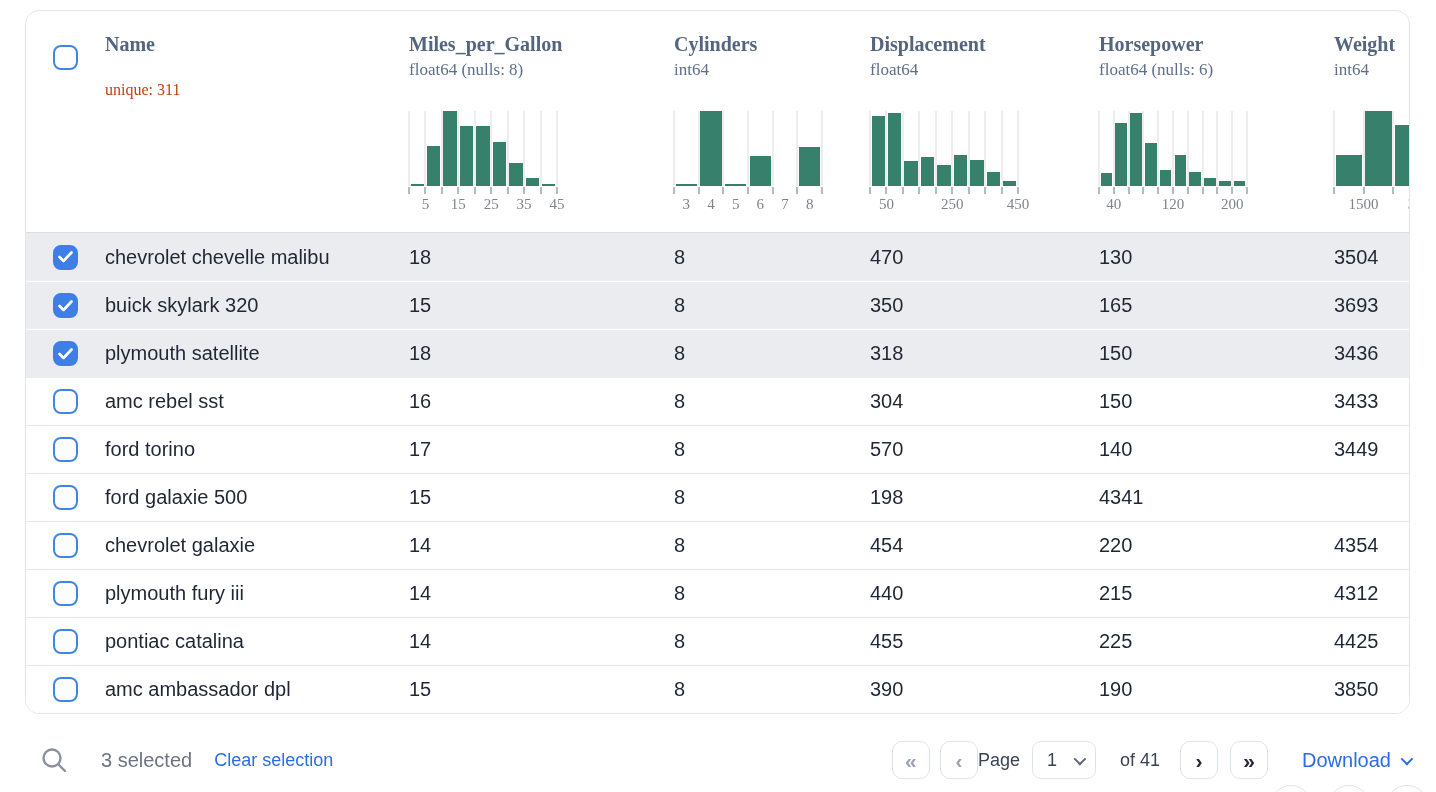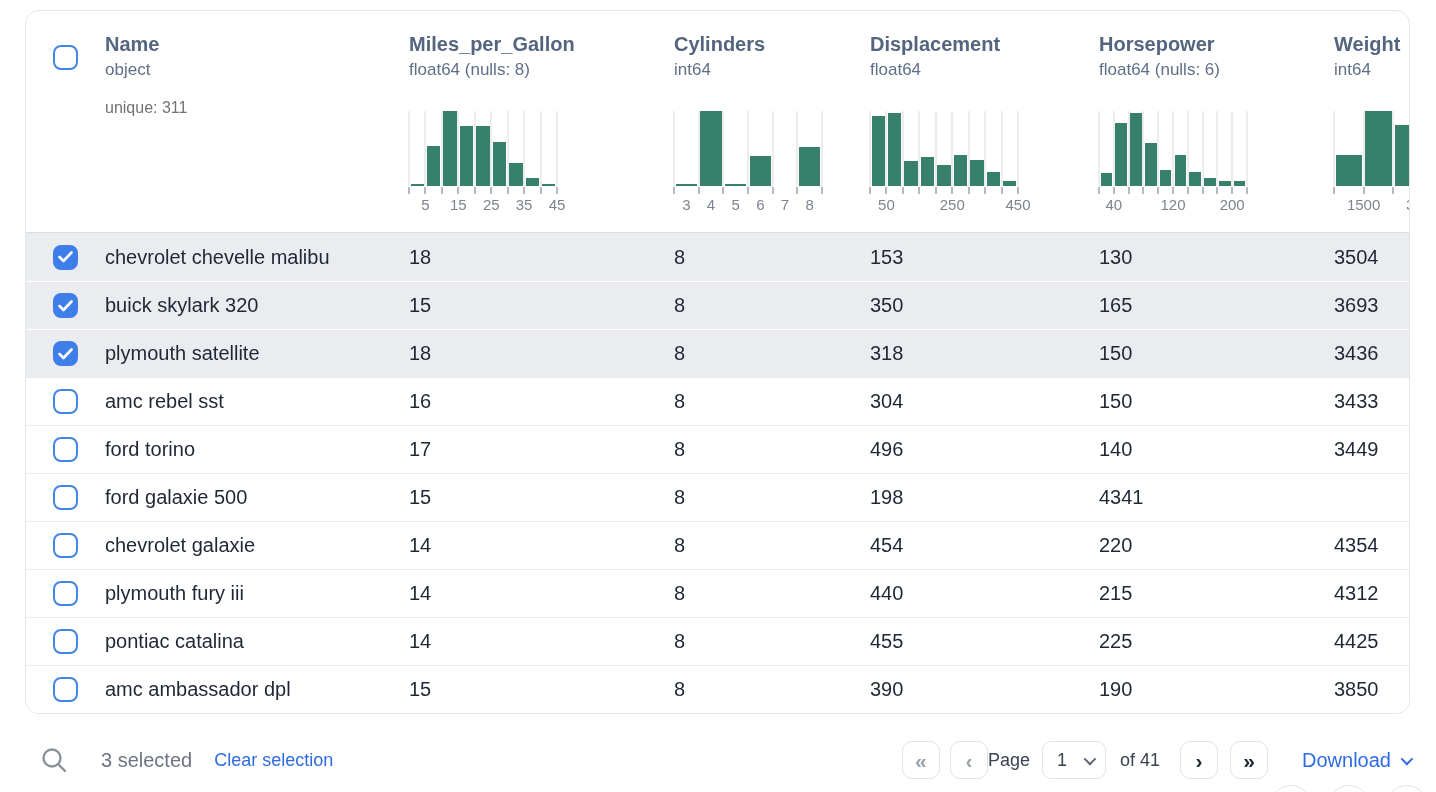--- a/index.html
+++ b/index.html
@@ -7,24 +7,24 @@
               font-family:"Liberation Sans","DejaVu Sans",sans-serif; }
 
   
   .card { position:absolute; left:25px; top:10px; width:1385px;
           border:1px solid #e2e5ea; border-radius:14px; overflow:hidden; background:#fff; }
 
   .grid { display:grid; grid-template-columns:79px 304px 265px 196px 229px 235px 1fr; }
 
   
   .header-row { height:222px; border-bottom:1px solid #d9dee4; }
-  .hcell { padding-top:20px; }
+  .hcell { padding-top:20px;font-family:Liberation Serif, serif; }
   .hcell .title { font-size:20px; font-weight:bold; color:#54657f; line-height:26px; white-space:nowrap; }
   .hcell .dtype { font-size:17px; color:#5f6f88; line-height:26px; white-space:nowrap; }
-  .hcell .extra { font-size:16px; color:#737373; margin-top:16px; white-space:nowrap; }
+  .hcell .extra { font-size:16px; color:#c2410c; margin-top:24px; white-space:nowrap; }
   .cb-cell { display:flex; align-items:flex-start; padding-left:27px; padding-top:34px; }
 
   
   .checkbox { width:25px; height:25px; border:2.5px solid #4285e8; border-radius:8px;
               background:#fff; display:flex; align-items:center; justify-content:center; flex:0 0 auto; }
   .checkbox.checked { background:#3d7ee8; border-color:#3d7ee8; }
   .checkbox.checked svg { display:block; }
 
   
   .hist { position:relative; width:148px; margin-top:28px; }
@@ -63,34 +63,33 @@
   .page-select .val { font-size:18px; color:#3a4354; }
   .chev { width:9px; height:9px; border-right:2px solid #5b6575; border-bottom:2px solid #5b6575;
           transform:rotate(45deg) translateY(-2px); }
   .download { display:flex; align-items:center; color:#2e6be4; font-size:20px; cursor:pointer; }
   .download .chev { border-color:#2e6be4; margin-left:10px; }
   .search-icon { cursor:pointer; }
 
   .hidden-circle { position:absolute; width:42px; height:42px; border:1.5px solid #dfe3ea;
                    border-radius:50%; background:#fff; }
 
-  .ml10{margin-left:10px} .ml12{margin-left:12px} .ml14{margin-left:14px}
+  .ml10{margin-left:10px} .ml12{margin-left:12px} .ml14{margin-left:24px}
   .ml20{margin-left:20px} .ml22{} .ml34{margin-left:34px}
 </style>
 </head>
 <body>
 
 <div class="card">
   <div class="grid header-row" id="header-row">
       <div class="cb-cell">
         <span class="checkbox"></span>
       </div>
       <div class="hcell">
         <div class="title">Name</div>
-        <div class="dtype">object</div>
         <div class="extra">unique: 311</div>
       </div>
       <div class="hcell">
         <div class="title">Miles_per_Gallon</div>
         <div class="dtype">float64 (nulls: 8)</div>
         <div class="hist">
           <div class="hist-plot">
             <div class="gridline" style="left: calc(0% - 1px);"></div>
             <div class="gridline" style="left: calc(11.1111% - 1px);"></div>
             <div class="gridline" style="left: calc(22.2222% - 1px);"></div>
@@ -289,21 +288,21 @@
         <div class="cb-cell">
           <span class="checkbox checked">
             <svg width="15" height="12" viewBox="0 0 15 12">
               <polyline points="1.5,6 5.5,10 13.5,1.5" fill="none" stroke="#fff" stroke-width="2.6" stroke-linecap="round" stroke-linejoin="round"></polyline>
             </svg>
           </span>
         </div>
         <div class="cell">chevrolet chevelle malibu</div>
         <div class="cell">18</div>
         <div class="cell">8</div>
-        <div class="cell">153</div>
+        <div class="cell">470</div>
         <div class="cell">130</div>
         <div class="cell">3504</div>
       </div>
       <div class="grid row selected">
         <div class="cb-cell">
           <span class="checkbox checked">
             <svg width="15" height="12" viewBox="0 0 15 12">
               <polyline points="1.5,6 5.5,10 13.5,1.5" fill="none" stroke="#fff" stroke-width="2.6" stroke-linecap="round" stroke-linejoin="round"></polyline>
             </svg>
           </span>
@@ -341,21 +340,21 @@
         <div class="cell">150</div>
         <div class="cell">3433</div>
       </div>
       <div class="grid row">
         <div class="cb-cell">
           <span class="checkbox"></span>
         </div>
         <div class="cell">ford torino</div>
         <div class="cell">17</div>
         <div class="cell">8</div>
-        <div class="cell">496</div>
+        <div class="cell">570</div>
         <div class="cell">140</div>
         <div class="cell">3449</div>
       </div>
       <div class="grid row">
         <div class="cb-cell">
           <span class="checkbox"></span>
         </div>
         <div class="cell">ford galaxie 500</div>
         <div class="cell">15</div>
         <div class="cell">8</div>

